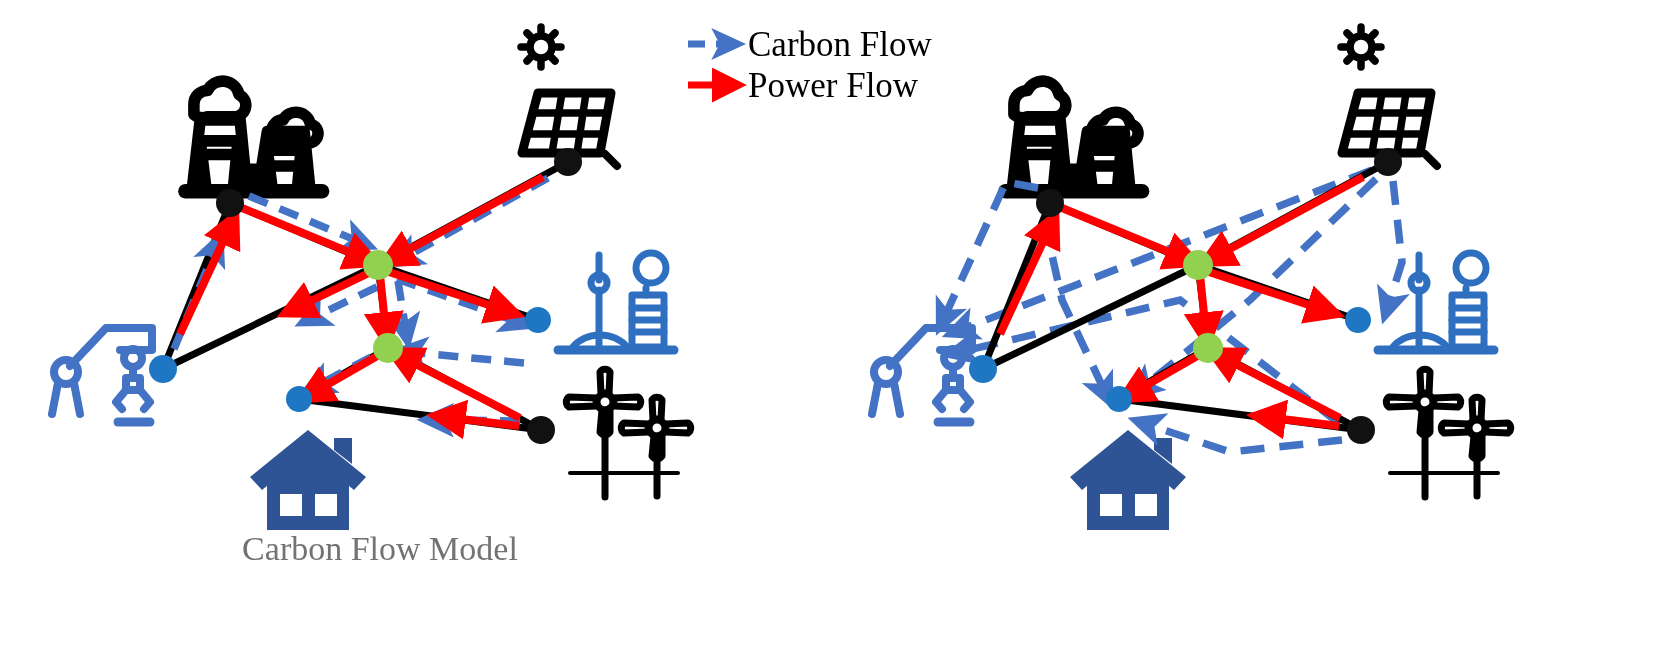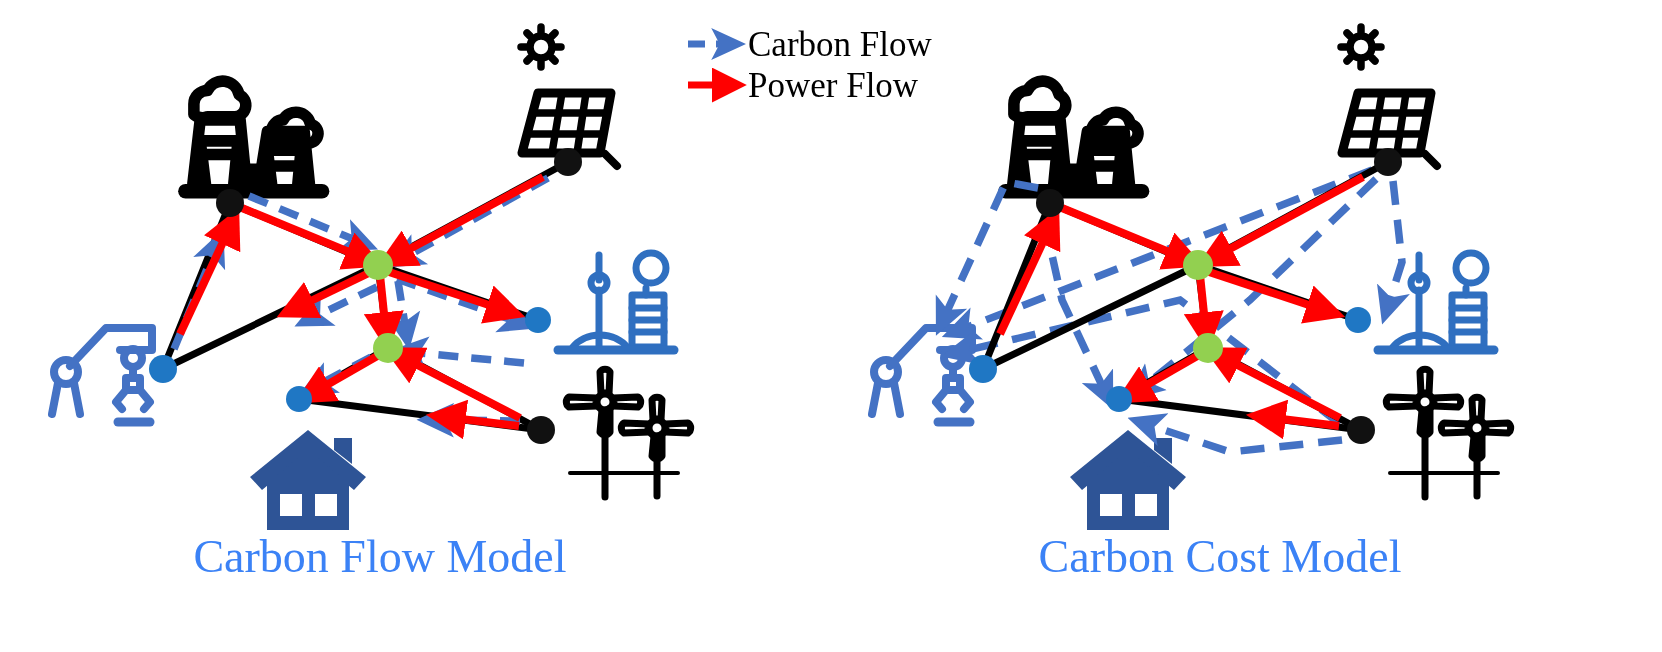--- a/index.html
+++ b/index.html
@@ -1,21 +1,21 @@
 <!DOCTYPE html>
 <html><head>
 <meta charset="utf-8">
 <style>
   html,body{margin:0;padding:0;background:#ffffff;}
   body{width:1662px;height:652px;overflow:hidden;font-family:"Liberation Serif",serif;}
   #stage{position:relative;width:1392px;height:652px;background:#ffffff;}
   svg.layer{position:absolute;left:0;top:0;width:1662px;height:652px;}
   .panel-label{
     position:absolute;text-align:center;font-family:"Liberation Serif",serif;
-    font-size:46px;color:#3b82f6;white-space:nowrap;
+    font-size:34px;color:#737373;white-space:nowrap;
   }
   #label-left{left:100px;top:530px;width:560px;}
   #label-right{left:940px;top:530px;width:560px;}
   .legend-text{font-family:"Liberation Serif",serif;font-size:35px;fill:#000000;}
 </style>
 </head>
 <body>
 
 <div id="stage">
 
@@ -309,15 +309,14 @@
         <circle cx="1198" cy="265" r="15" fill="#92D050"></circle>
         <circle cx="1208" cy="348" r="15" fill="#92D050"></circle>
         <circle cx="983" cy="369" r="14" fill="#1F77C4"></circle>
         <circle cx="1358" cy="320" r="13" fill="#1F77C4"></circle>
         <circle cx="1119" cy="399" r="13" fill="#1F77C4"></circle>
       </g>
     </g>
   </svg>
 
   <div class="panel-label" id="label-left">Carbon Flow Model</div>
-  <div class="panel-label" id="label-right">Carbon Cost Model</div>
 
 </div>
 
 </body></html>

